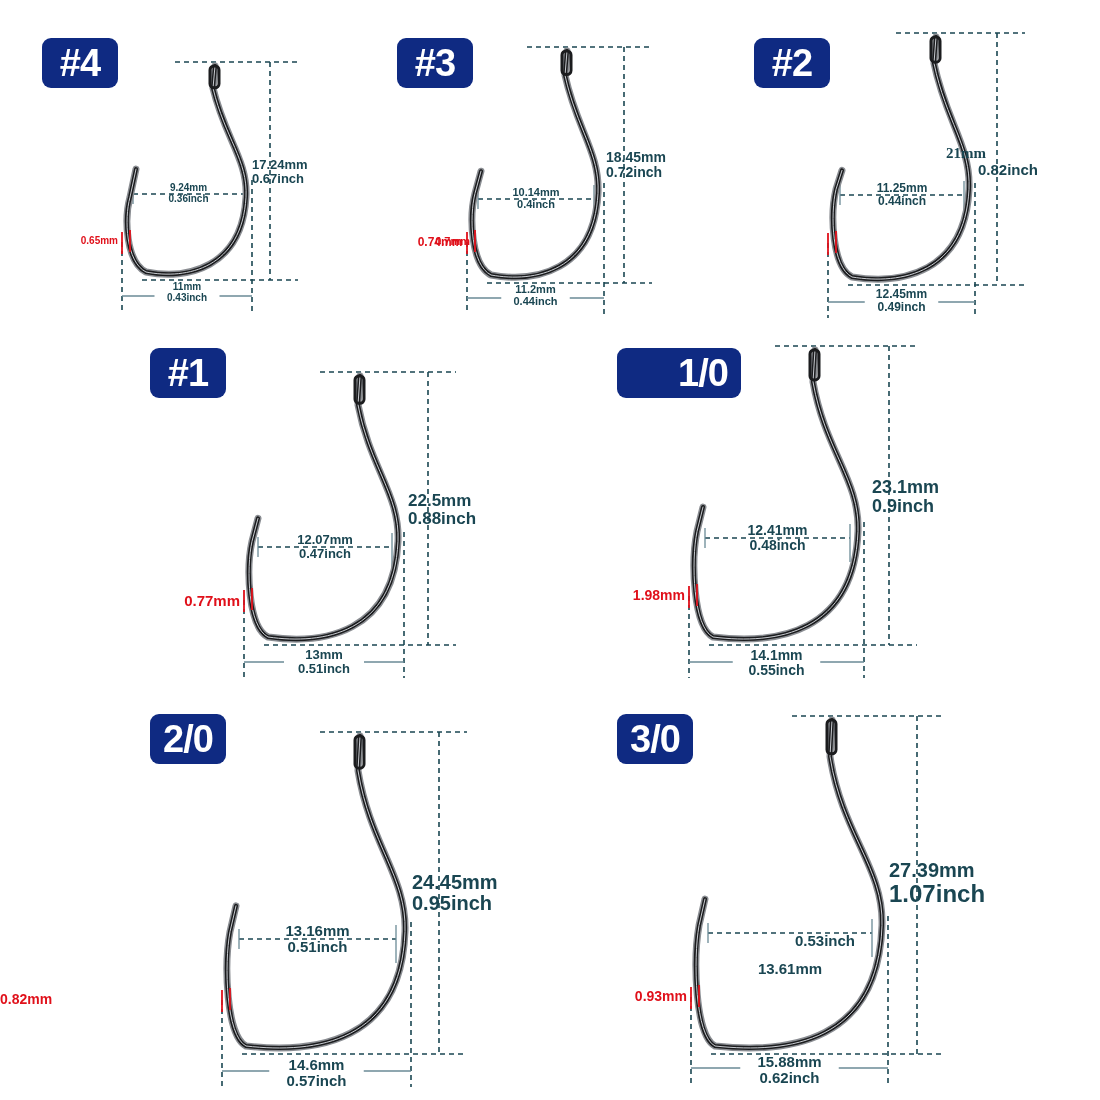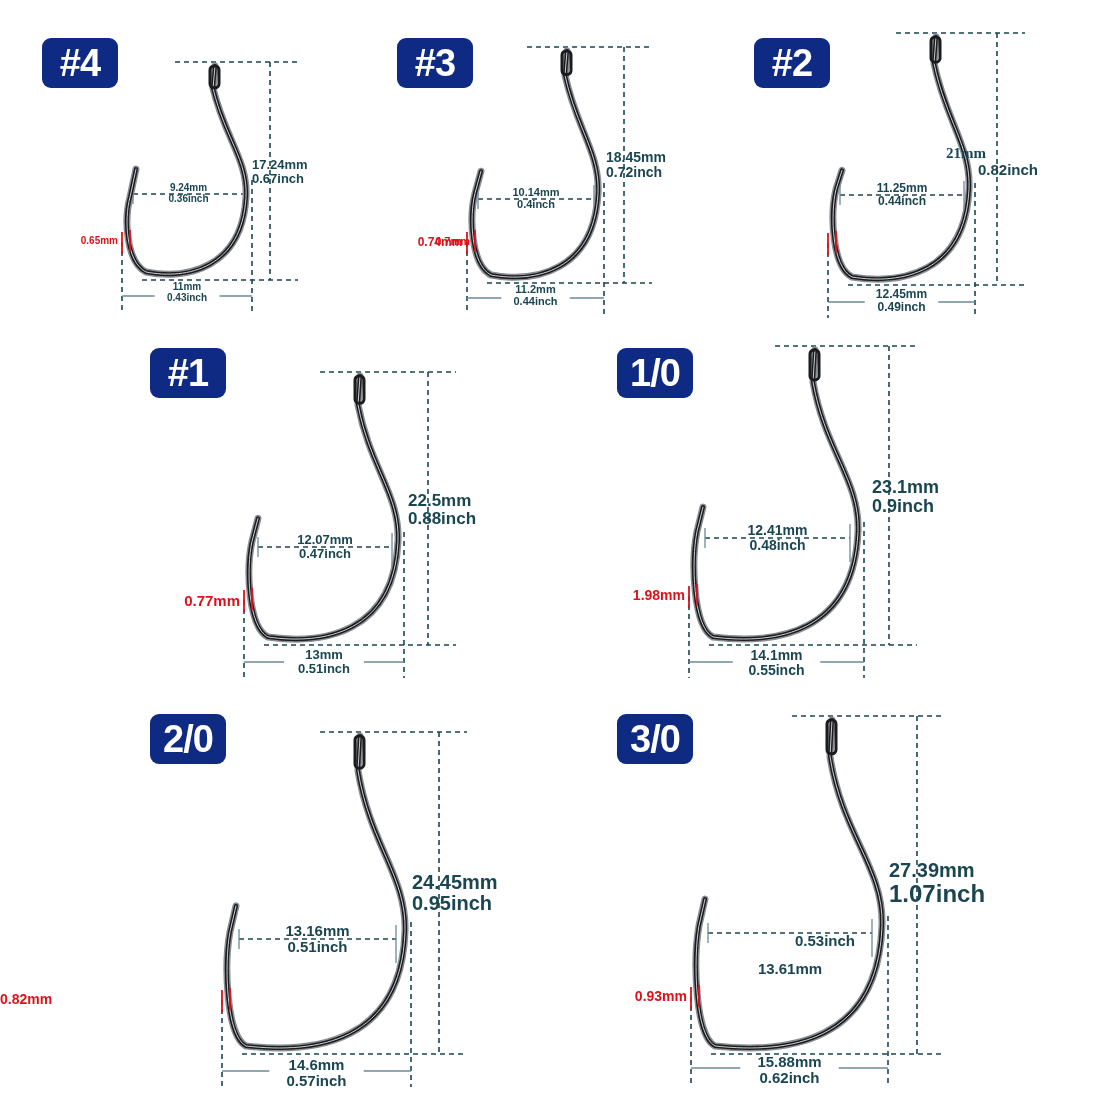--- a/index.html
+++ b/index.html
@@ -169,21 +169,21 @@
      </g>
      <path d="M 815 350 L 813 381.88 C 825 450.65, 860 480.55, 858 531.38 C 854 633, 776.5 645, 713 637 C 693 627, 691 561.28, 697 531.38 L 703 507.05" fill="none" stroke="#8a8d92" stroke-width="7" stroke-linecap="round"></path>
      <path d="M 815 350 L 813 381.88 C 825 450.65, 860 480.55, 858 531.38 C 854 633, 776.5 645, 713 637 C 693 627, 691 561.28, 697 531.38 L 703 507.05" fill="none" stroke="#1b1c1e" stroke-width="4" stroke-linecap="round"></path>
      <path d="M 815 350 L 813 381.88 C 825 450.65, 860 480.55, 858 531.38 C 854 633, 776.5 645, 713 637 C 693 627, 691 561.28, 697 531.38 L 703 507.05" fill="none" stroke="#c9ccd1" stroke-width="1" stroke-linecap="round"></path>
      <rect x="810" y="350" width="9" height="29.900000000000002" rx="4" fill="none" stroke="#1b1c1e" stroke-width="3"></rect>
      <g stroke="#e0101a" stroke-width="1.8">
        <line x1="689" y1="586" x2="689" y2="608"></line>
        <line x1="697" y1="584" x2="697" y2="606"></line>
      </g>
       </svg>
-      <div class="badge" style="left: 617px; top: 348px; width: 76px; height: 50px; line-height: 50px; font-size: 38px;">1/0</div>
+      <div class="badge" style="left: 617px; top: 348px; width: 76px; height: 50px; line-height: 50px; font-size: 38px; padding-left: 48px;">1/0</div>
       <div class="lbl lbl-left" style="left: 872px; top: 478px; font-size: 18px;">23.1mm</div>
       <div class="lbl lbl-left" style="left: 872px; top: 497px; font-size: 18px;">0.9inch</div>
       <div class="lbl" style="left: 727.5px; top: 523px; font-size: 14px; width: 100px;">12.41mm</div>
       <div class="lbl" style="left: 727.5px; top: 538px; font-size: 14px; width: 100px;">0.48inch</div>
       <div class="lbl" style="left: 726.5px; top: 648px; font-size: 14px; width: 100px;">14.1mm</div>
       <div class="lbl" style="left: 726.5px; top: 663px; font-size: 14px; width: 100px;">0.55inch</div>
       <div class="lbl red" style="left: 0px; top: 588px; font-size: 14px; width: 685px; text-align: right;">1.98mm</div>
     </div>
     <div class="panel">
       <svg class="hook-svg" width="1100" height="1100">

